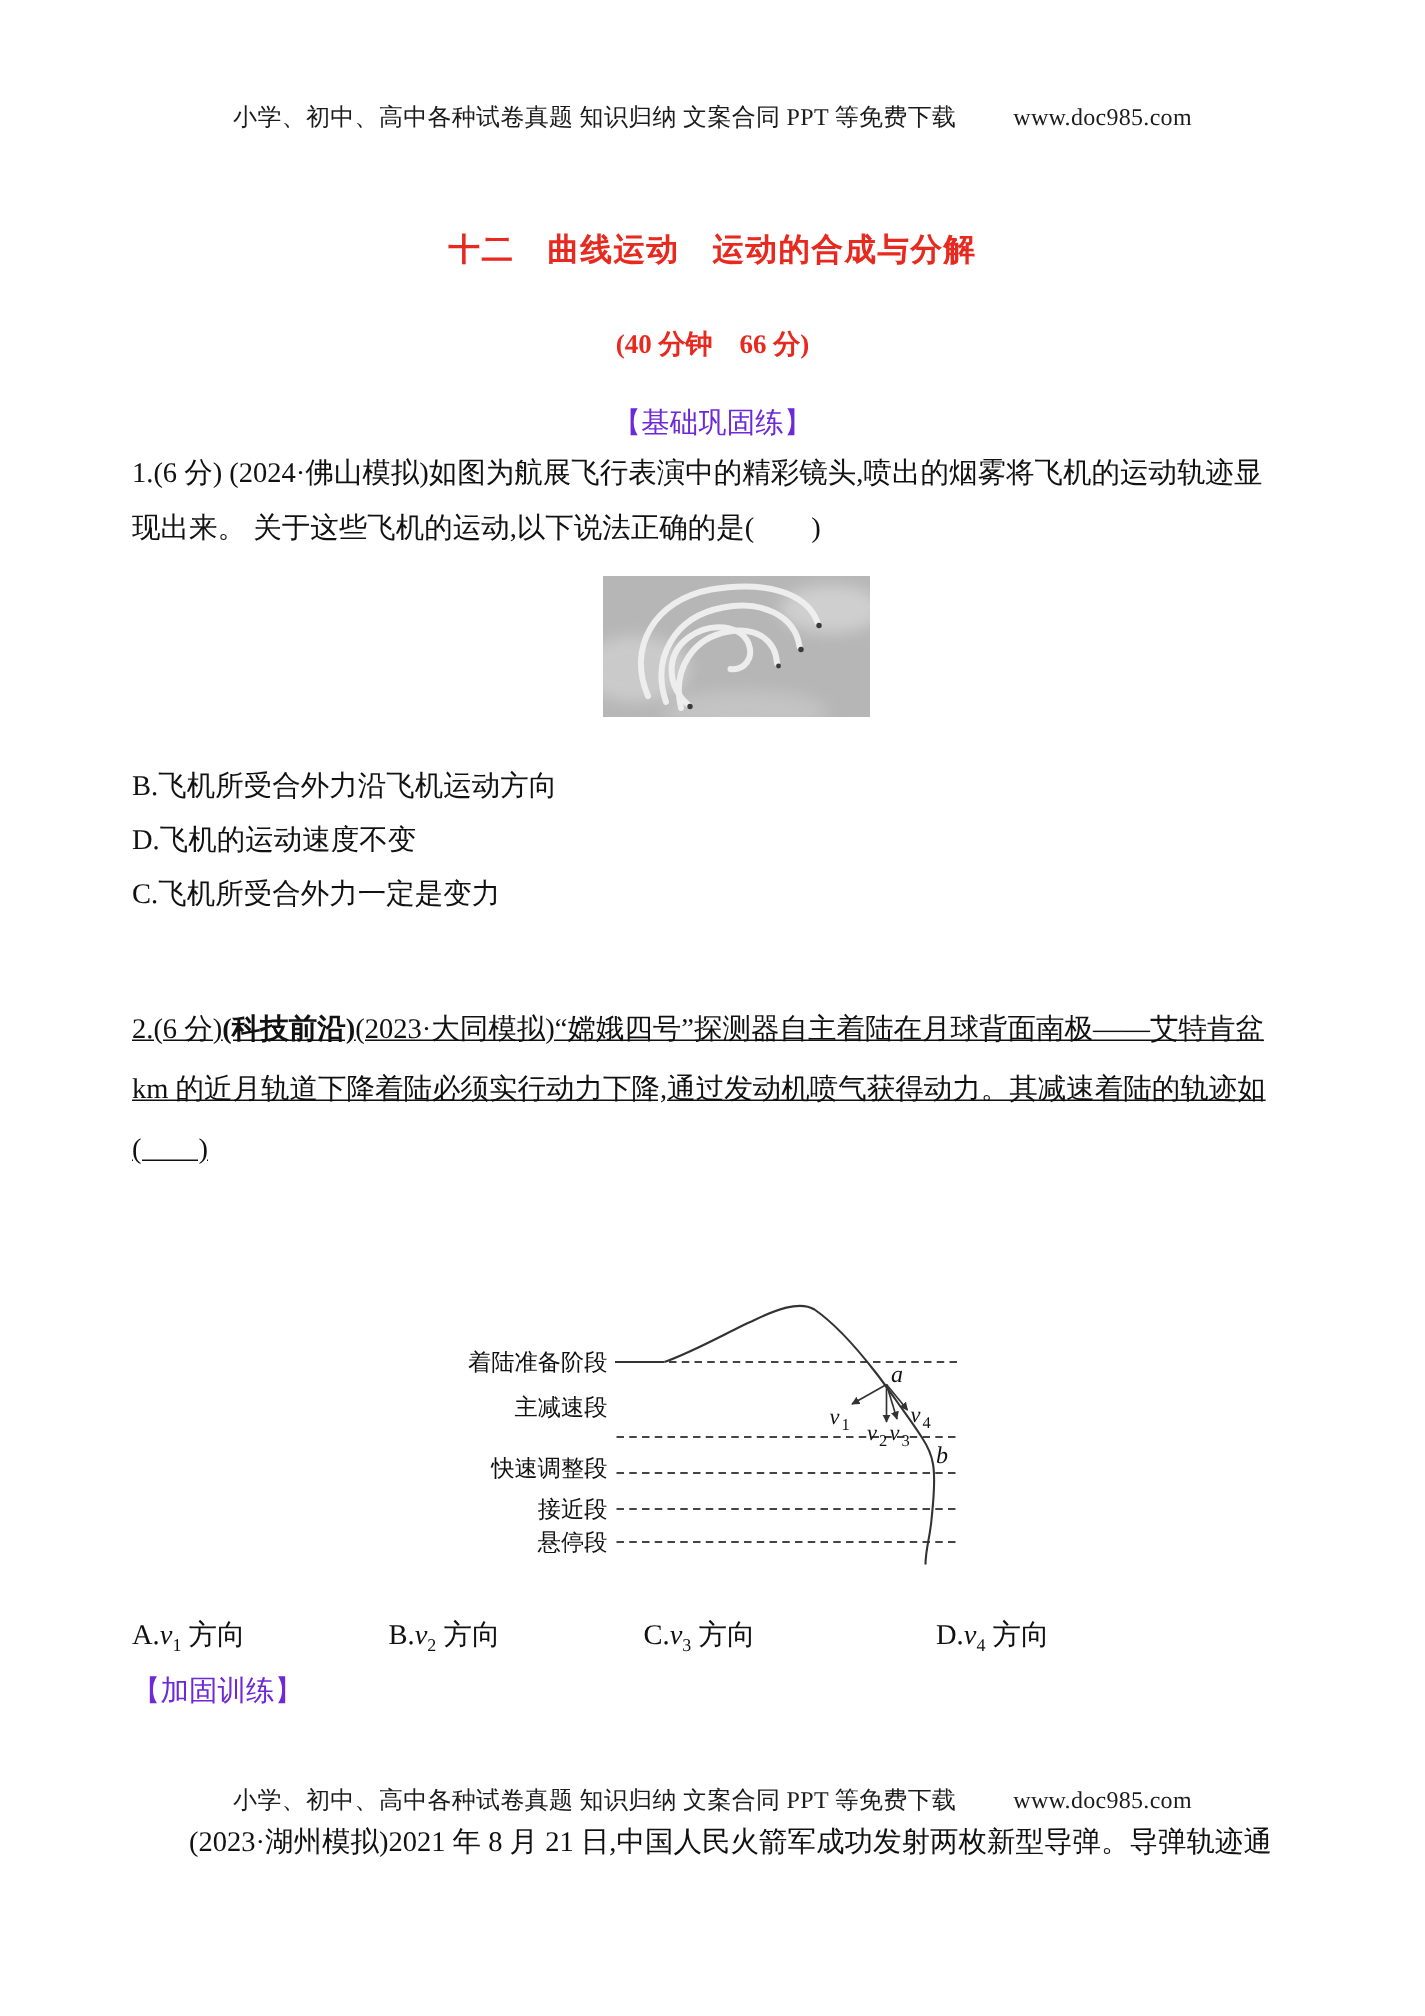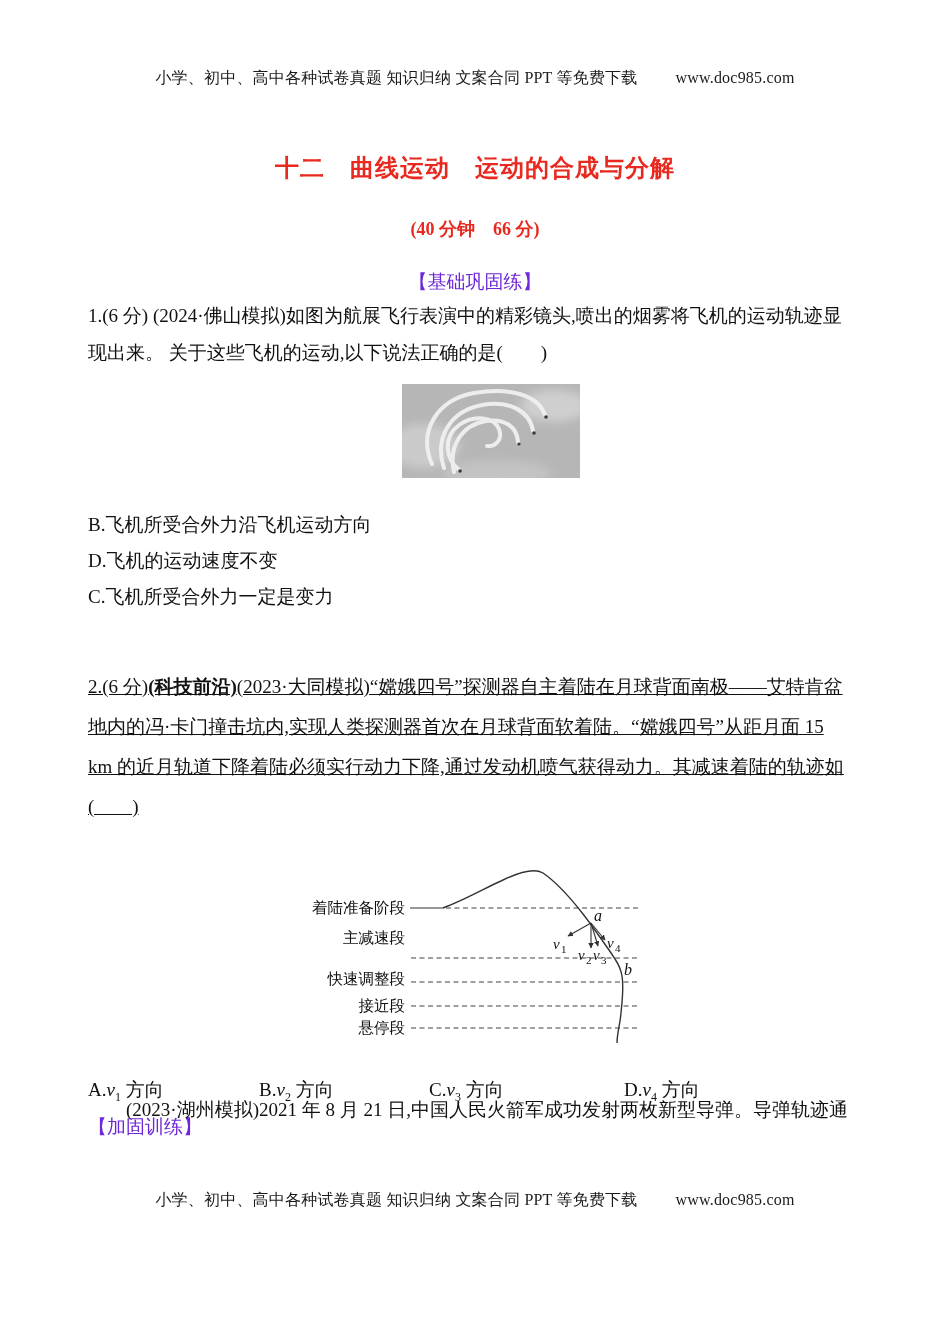--- a/index.html
+++ b/index.html
@@ -2,21 +2,21 @@
 <html><head>
 <meta charset="utf-8">
 <style>
   html,body{margin:0;padding:0;background:#ffffff;}
   body{width:950px;height:1344px;position:relative;overflow:hidden;
        font-family:"Liberation Serif","DejaVu Serif",serif;color:#111;}
   .abs{position:absolute;}
   .centerline{left:0;width:950px;text-align:center;}
   .meta{font-size:16px;color:#1b1b1b;letter-spacing:0.2px;}
   .meta .url{margin-left:38px;}
-  .doc-title{font-size:24px;font-weight:bold;color:#e8291f;letter-spacing:1px;}
+  .doc-title{font-size:21px;font-weight:bold;color:#e8291f;letter-spacing:1px;}
   .score{font-size:18px;font-weight:bold;color:#e8291f;}
   .section-blue{font-size:19px;color:#6d28d9;}
   .para{font-size:19px;}
   .para .tline{white-space:nowrap;}
   #q1-para .tline{line-height:37px;}
   #q2-para .tline{line-height:40px;}
   #q1-options .tline{line-height:36px;white-space:nowrap;font-size:19px;}
   .bseg{font-weight:bold;}
   .iseg{font-style:italic;}
   .q2opt{position:absolute;top:0;font-size:19px;white-space:nowrap;}
@@ -70,21 +70,20 @@
 </svg>
 
 <div id="q1-options" class="abs para" style="top:507px;left:88px;width:790px;">
     <div class="tline">B.飞机所受合外力沿飞机运动方向</div>
     <div class="tline">D.飞机的运动速度不变</div>
     <div class="tline">C.飞机所受合外力一定是变力</div>
   </div>
 
 <div id="q2-para" class="abs para" style="top:667px;left:88px;width:790px;text-decoration:underline;">
     <div class="tline"><span>2.(6 分)</span><span class="bseg">(科技前沿)</span><span>(2023·大同模拟)“嫦娥四号”探测器自主着陆在月球背面南极——艾特肯盆</span></div>
-    <div class="tline"><span>地内的冯·卡门撞击坑内,实现人类探测器首次在月球背面软着陆。“嫦娥四号”从距月面 15</span></div>
     <div class="tline"><span>km 的近月轨道下降着陆必须实行动力下降,通过发动机喷气获得动力。其减速着陆的轨迹如</span></div>
     <div class="tline"><span>(　　)</span></div>
   </div>
 
 <svg class="abs" style="top:855px;left:293px;" width="360" height="196" viewBox="0 0 360 196">
   <defs>
     <marker id="ah" markerWidth="7" markerHeight="7" refX="4.5" refY="2.5" orient="auto">
       <path d="M0,0 L5,2.5 L0,5 Z" fill="#333"></path>
     </marker>
   </defs>
@@ -130,17 +129,17 @@
 
 <div class="abs" style="top:1077px;left:88px;width:800px;height:28px;">
   <span class="q2opt" style="left:0;"><span>A.</span><i>v</i><sub>1</sub><span> 方向</span></span>
   <span class="q2opt" style="left:171px;"><span>B.</span><i>v</i><sub>2</sub><span> 方向</span></span>
   <span class="q2opt" style="left:341px;"><span>C.</span><i>v</i><sub>3</sub><span> 方向</span></span>
   <span class="q2opt" style="left:536px;"><span>D.</span><i>v</i><sub>4</sub><span> 方向</span></span>
 </div>
 
 <div class="abs section-blue" style="top:1114px;left:88px;">【加固训练】</div>
 
-<div class="abs para" style="top:1097px;left:88px;width:790px;text-indent:38px;white-space:nowrap;">(2023·湖州模拟)2021 年 8 月 21 日,中国人民火箭军成功发射两枚新型导弹。导弹轨迹通</div>
+<div class="abs para" style="top:1215px;left:88px;width:790px;text-indent:38px;white-space:nowrap;">(2023·湖州模拟)2021 年 8 月 21 日,中国人民火箭军成功发射两枚新型导弹。导弹轨迹通</div>
 
 <div class="abs centerline meta" style="top:1190px;">
   <span>小学、初中、高中各种试卷真题 知识归纳 文案合同 PPT 等免费下载</span><span class="url">www.doc985.com</span>
 </div>
 
 </body></html>

